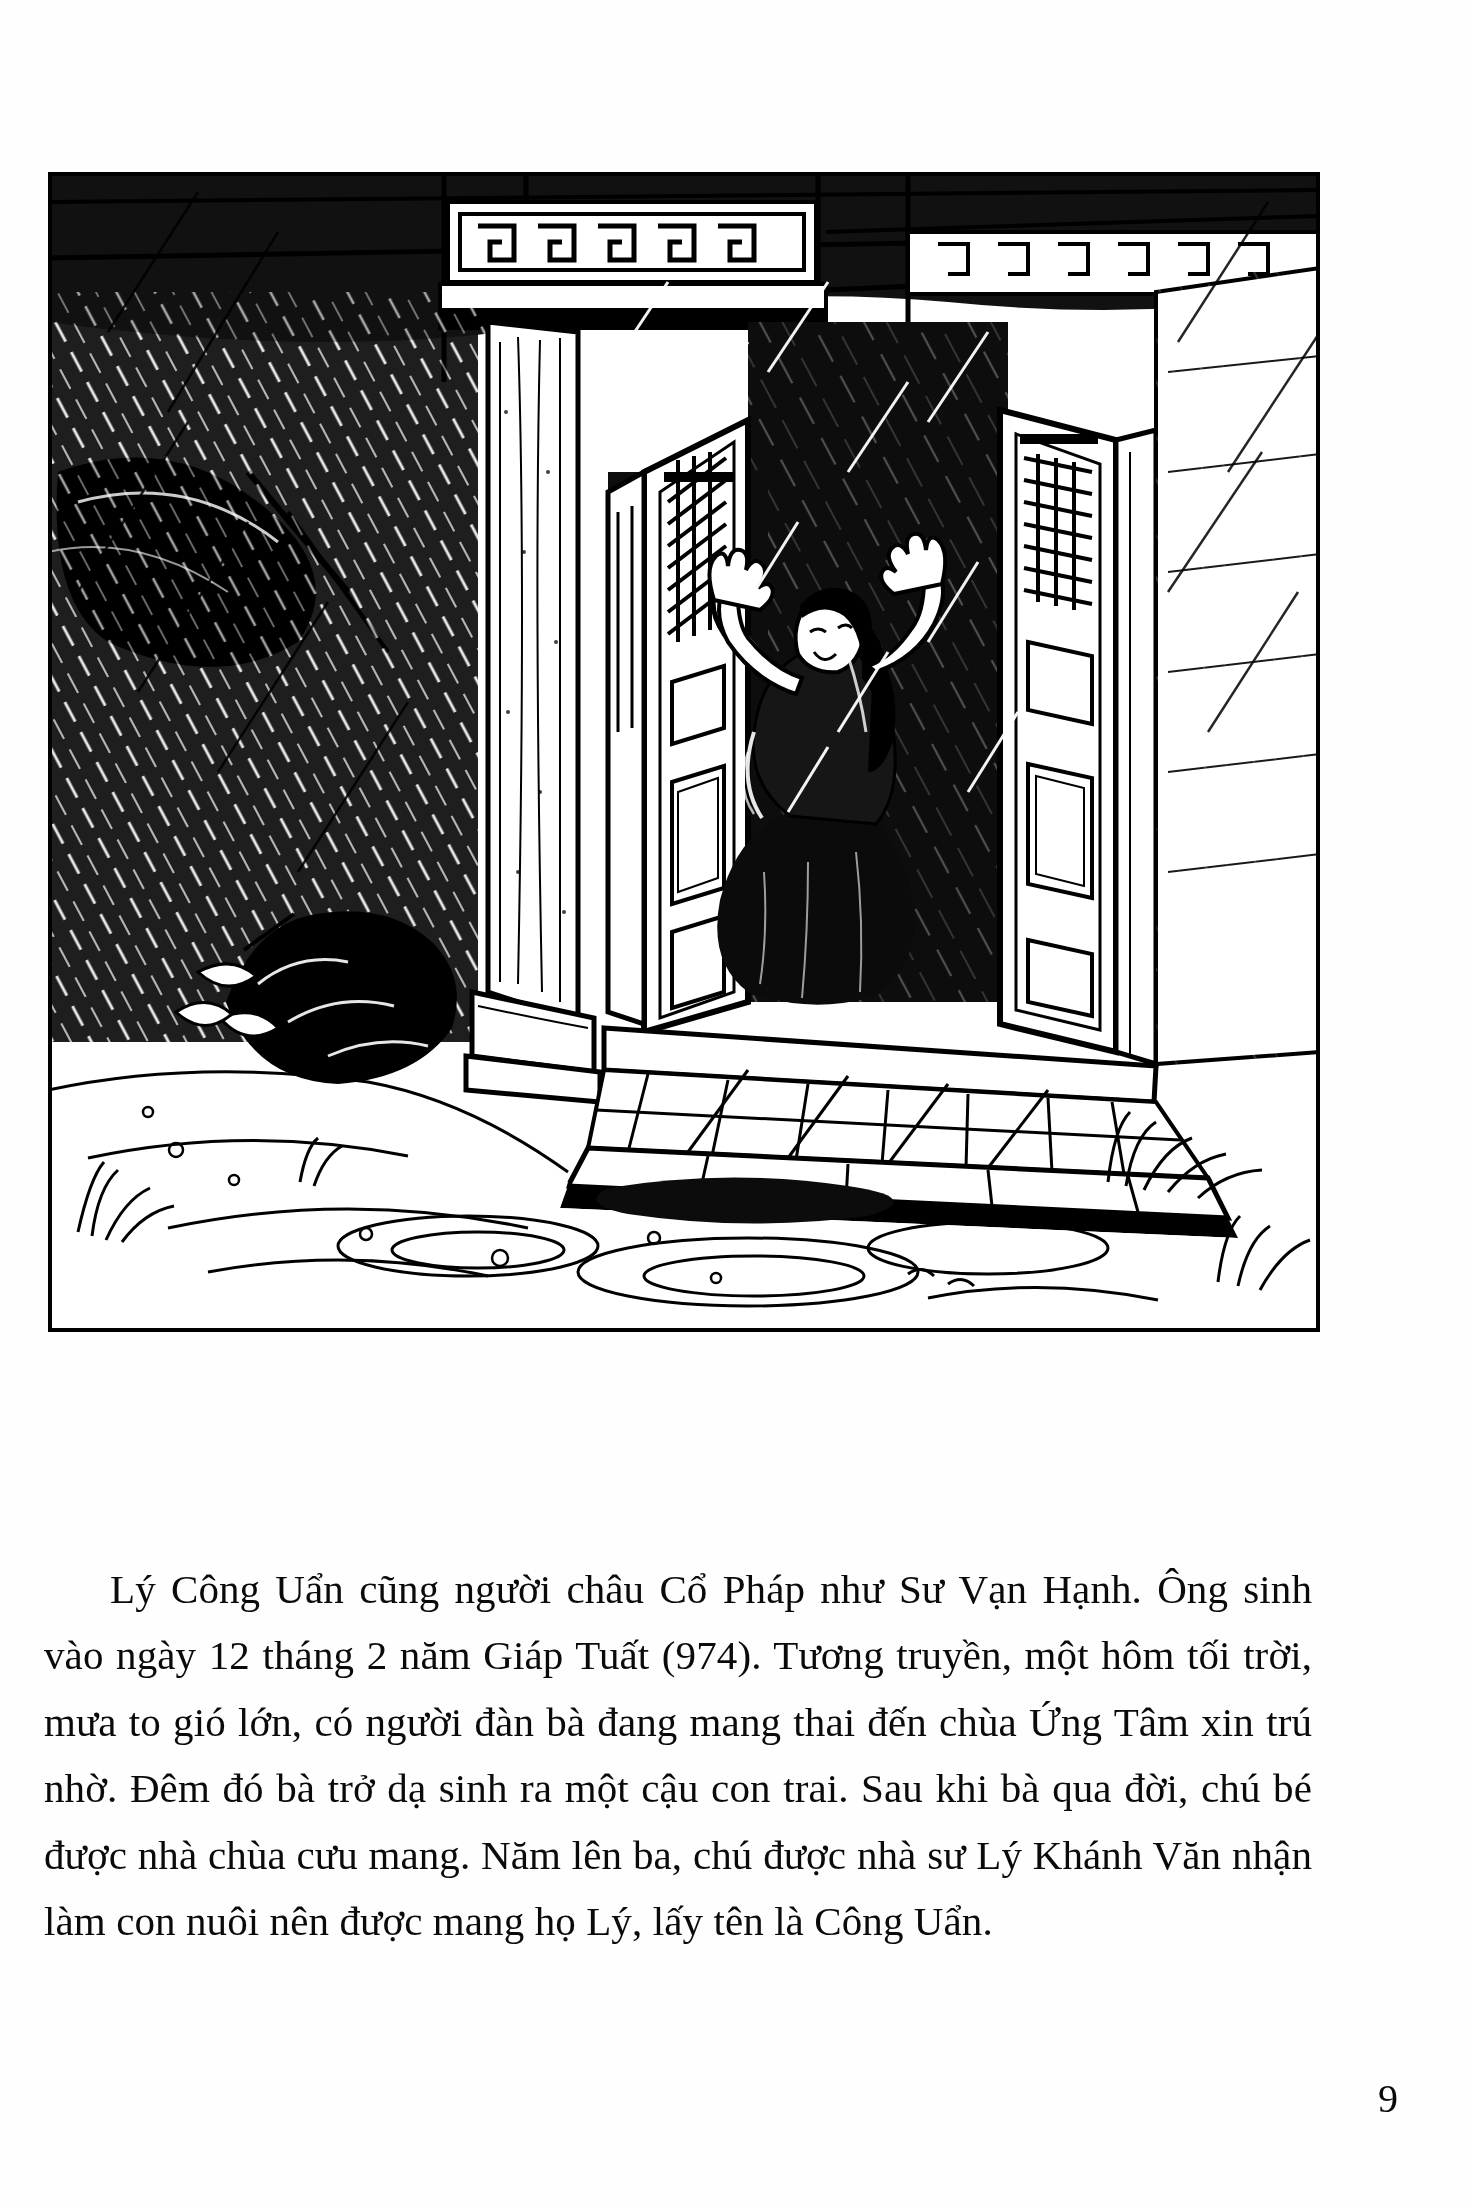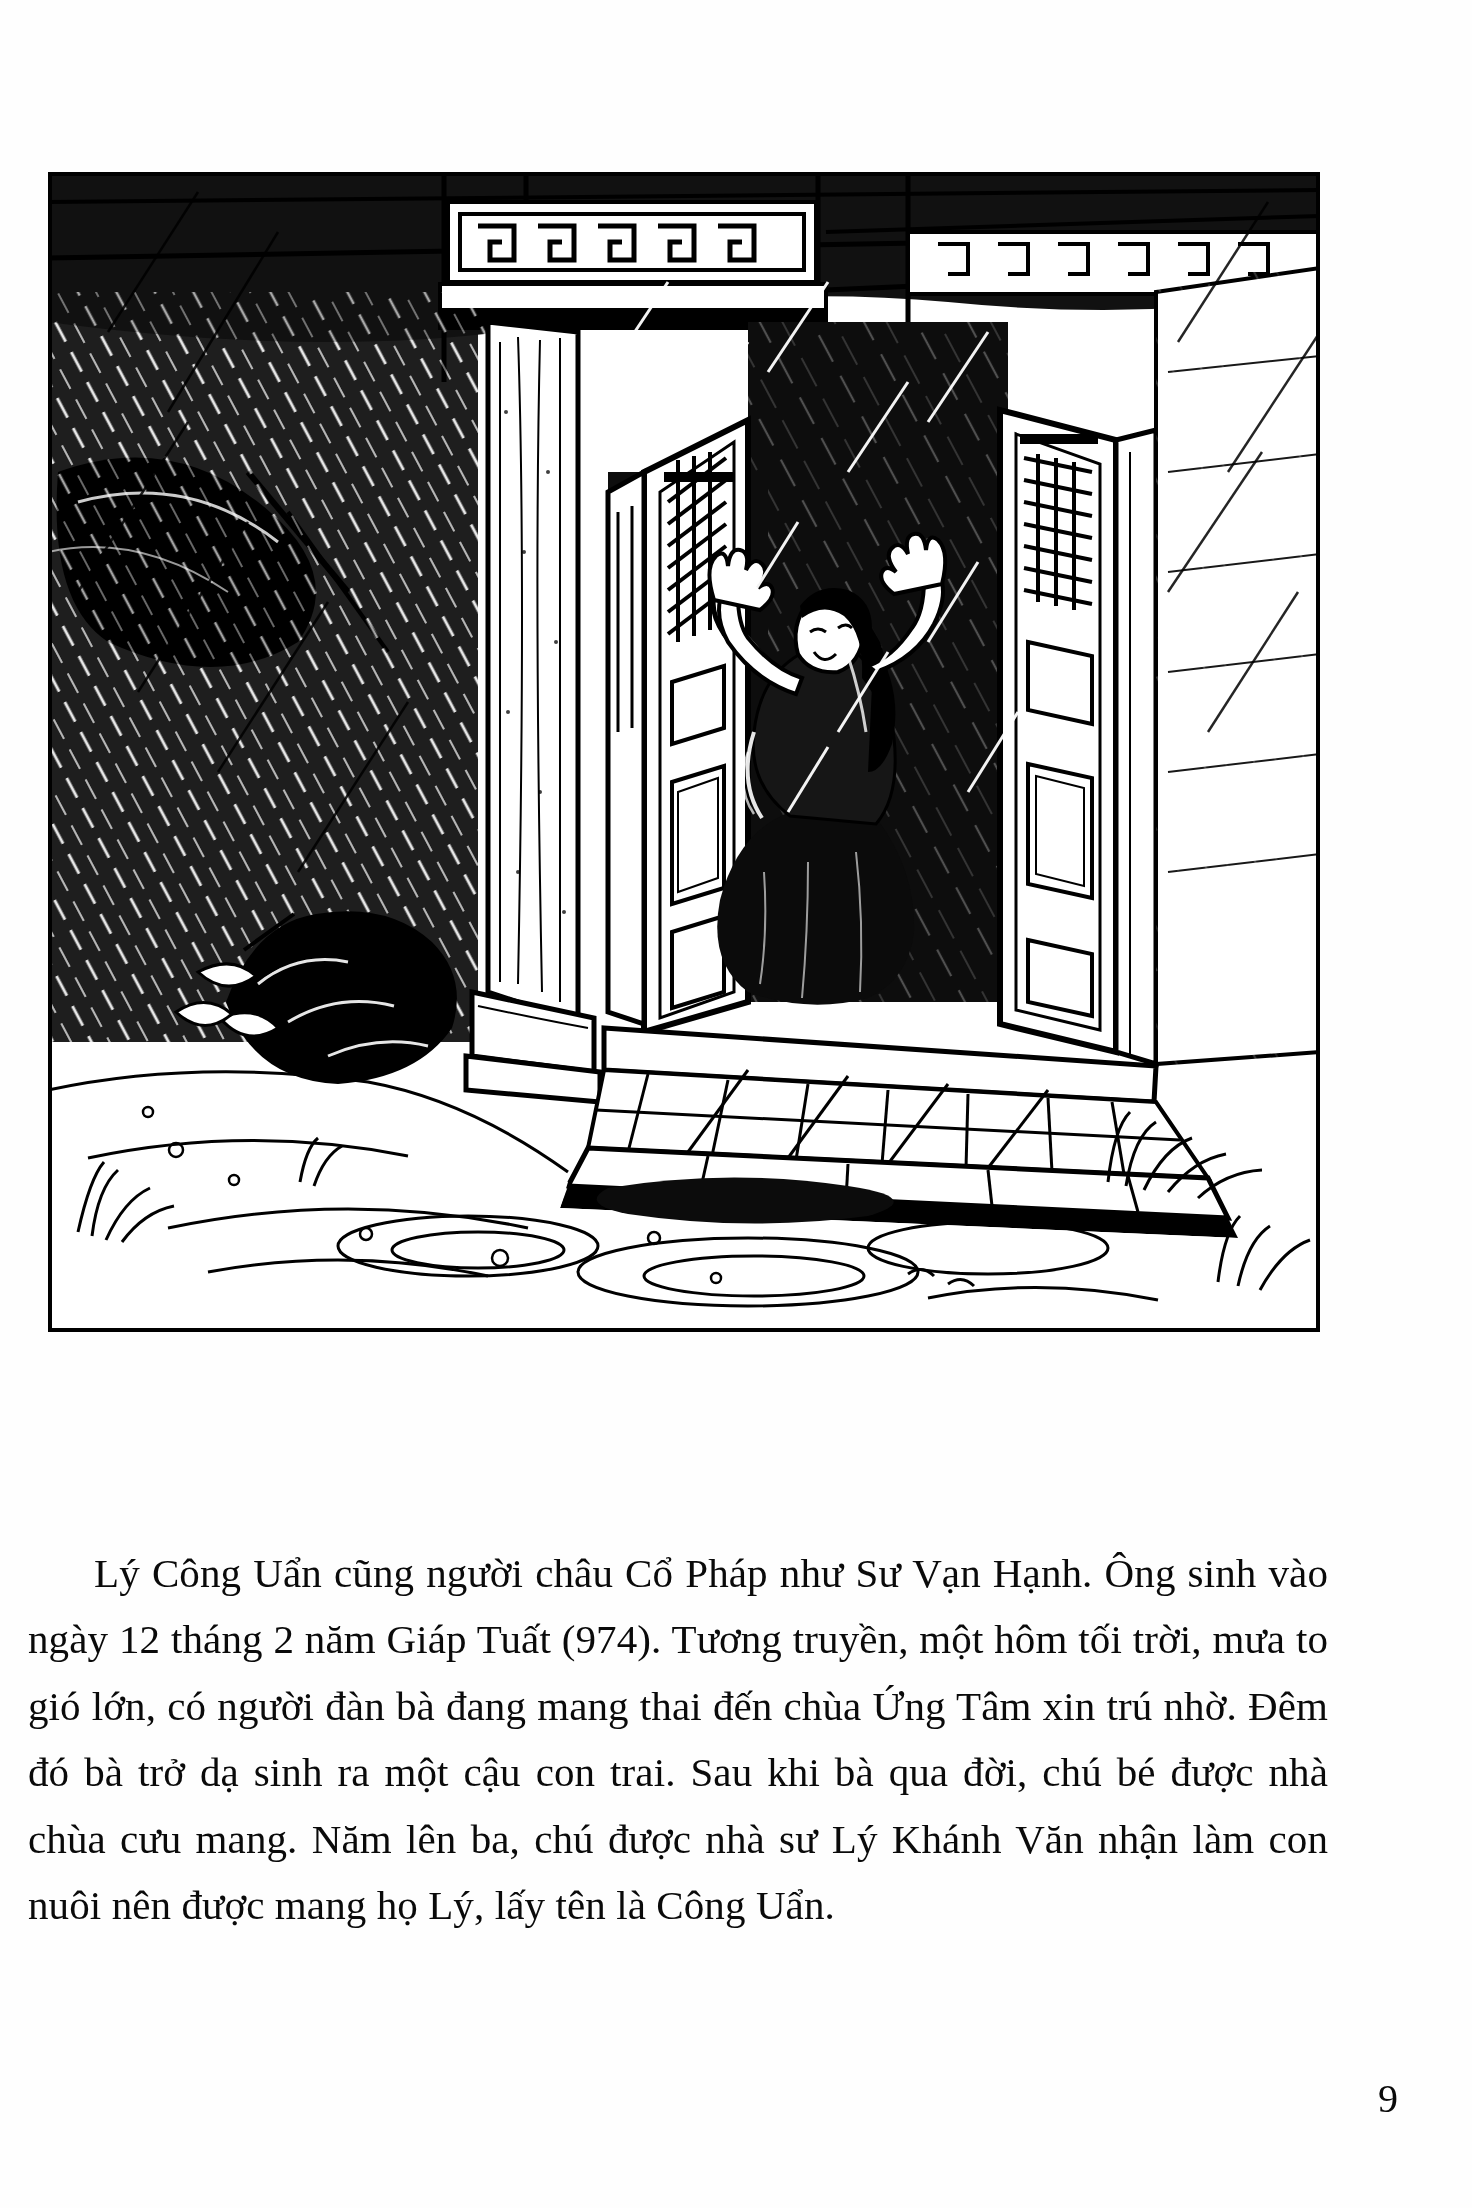--- a/index.html
+++ b/index.html
@@ -46,21 +46,21 @@
     top: 1540px;
     width: 1300px;
     font-size: 41px;
     line-height: 1.62;
     text-align: justify;
     text-justify: inter-word;
     letter-spacing: 0.1px;
     color: #0a0a0a;
   }
   .body-text p {
-    margin: 0;
+    margin: 16px;
     text-indent: 66px;
   }
 
   
   .page-number {
     position: absolute;
     right: 74px;
     bottom: 86px;
     font-size: 40px;
     color: #0a0a0a;

